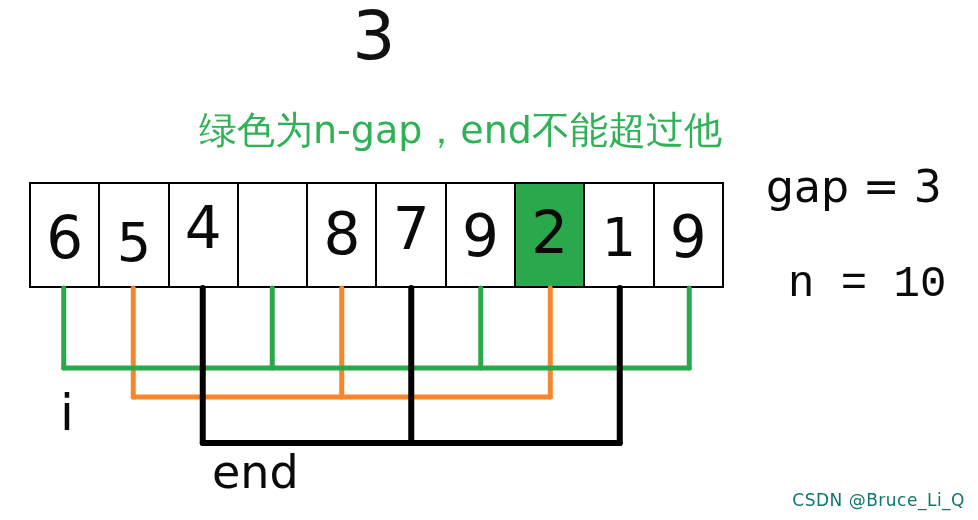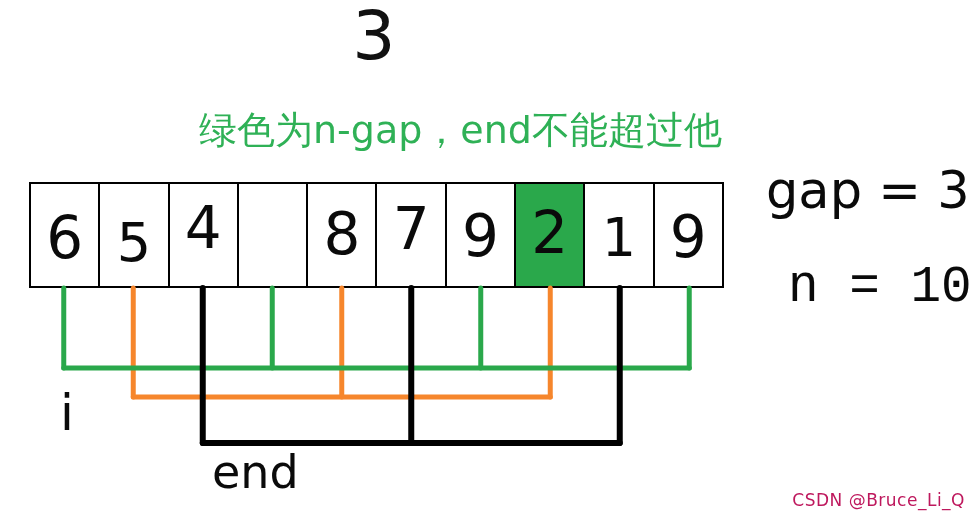--- a/index.html
+++ b/index.html
@@ -29,30 +29,30 @@
   .cell.hl { background: var(--hl, #2aa84b); }
   .cell:nth-child(1)  span { transform:translateY(3px); }
   .cell:nth-child(2)  span { transform:translateY(7px); font-size:54px; }
   .cell:nth-child(3)  span { transform:translateY(-7px); }
   .cell:nth-child(5)  span { transform:translateY(-1px); }
   .cell:nth-child(6)  span { transform:translateY(-6px); }
   .cell:nth-child(7)  span { transform:translateY(1px); }
   .cell:nth-child(8)  span { transform:translateY(-2px); }
   .cell:nth-child(9)  span { transform:translateY(2px); font-size:54px; }
   .cell:nth-child(10) span { transform:translateY(2px); }
-  .side-label { position:absolute; font-size:51px; white-space:nowrap; color:#0a0a0a; }
+  .side-label { position:absolute; font-size:44px; white-space:nowrap; color:#0a0a0a; }
   .gap-label { left:766px; top:161px; }
   .n-label   { left:788px; top:259px;font-family:Liberation Mono, monospace; }
   .connectors { position:absolute; left:0; top:0; width:978px; height:520px; pointer-events:none; }
   .pointer-label { position:absolute; color:#0a0a0a; white-space:nowrap; }
   .i-label   { left:60px;  top:384px; font-size:50px; }
   .end-label { left:176px; top:445px; font-size:46px;margin-left:36px; }
   .watermark {
     position:absolute; right:13px; top:490px;
-    font-size:17px; color:#be185d; letter-spacing:0.5px;
+    font-size:17px; color:#0f766e; letter-spacing:0.5px;
   }
 </style>
 </head>
 <body>
 
 <div class="canvas" style="--hl: #2aa84b;">
 
   <div class="title">3</div>
 
   <div class="caption" style="color: rgb(47, 177, 86);">绿色为n-gap，end不能超过他</div>

